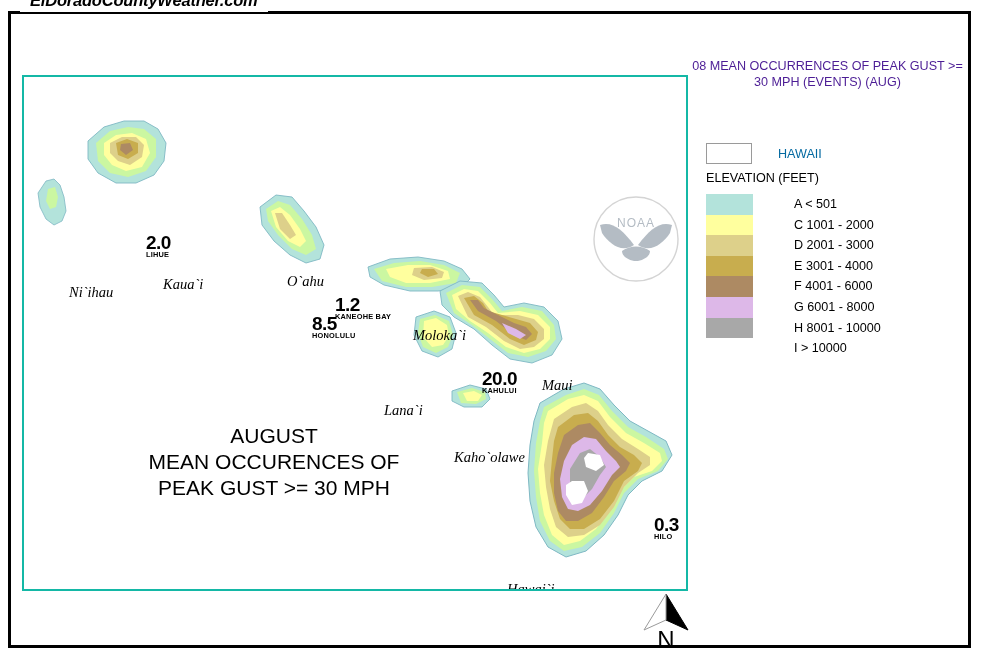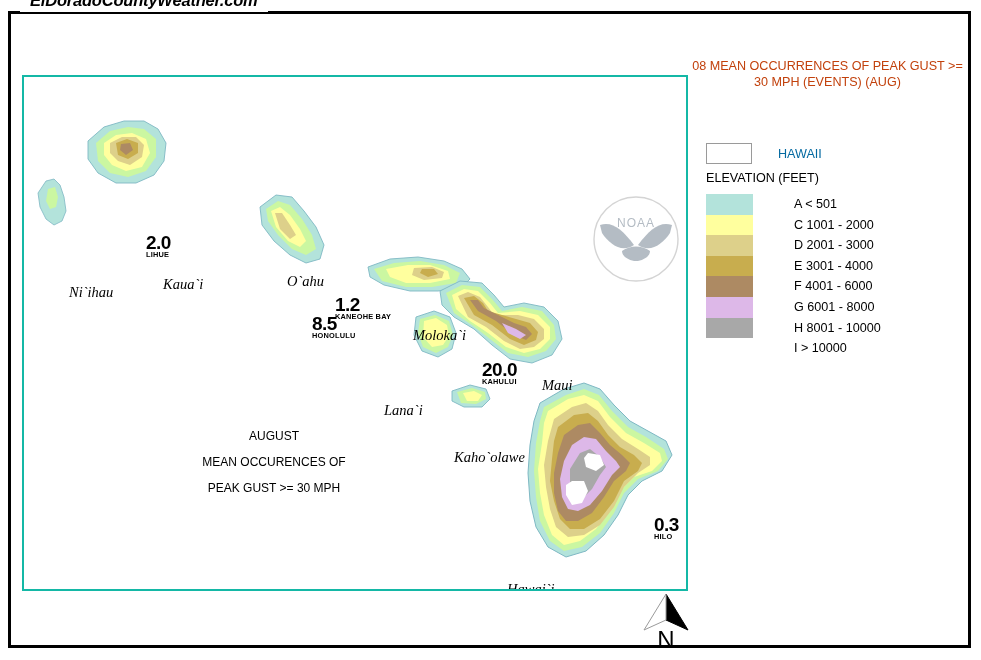--- a/index.html
+++ b/index.html
@@ -13,39 +13,39 @@
       background:#ffffff;padding:0 10px;transform:translateY(-50%);
       font-style:italic;font-weight:bold;font-size:16.5px;color:#000;
       letter-spacing:-0.2px;white-space:nowrap;line-height:24px;}
 
   
   #map-frame{position:absolute;left:22px;top:75px;width:666px;height:516px;
       box-sizing:border-box;border:2px solid #14b8a6;background:#fff;overflow:hidden;}
 
   
   #header-title{position:absolute;left:680px;top:58px;width:295px;
-      text-align:center;font-size:12.6px;color:#c2410c;line-height:16px;}
+      text-align:center;font-size:12.6px;color:#4c1d95;line-height:16px;}
 
   
   #legend{position:absolute;left:706px;top:143px;width:260px;}
   .legend-hawaii{display:flex;align-items:center;margin-bottom:7px;}
   .legend-hawaii .swatch{width:46px;height:21px;background:#fff;
       border:1.4px solid #9a9a9a;box-sizing:border-box;}
   .legend-hawaii .lbl{margin-left:26px;font-size:12.6px;color:#0369a1;}
   #legend-elev-title{font-size:12.6px;color:#000;margin-bottom:9px;}
   .legend-rows{display:flex;flex-direction:column;}
   .legend-row{display:flex;align-items:center;height:20.6px;gap:16px;}
   .legend-row .swatch{width:47px;height:20.6px;box-sizing:border-box;}
   .legend-row .swatch.empty{background:transparent;}
   .legend-row .lbl{margin-left:25px;font-size:12.6px;color:#000;
       white-space:nowrap;line-height:20.6px;}
 
   
   #caption{position:absolute;left:100px;top:346px;width:300px;text-align:center;
-      font-size:12px;color:#000;line-height:26px;}
+      font-size:21px;color:#000;line-height:26px;}
 
   
   #noaa-logo{position:absolute;left:568px;top:118px;width:88px;height:88px;}
 
   
   #north-arrow{position:absolute;left:636px;top:592px;width:60px;height:62px;}
   #north-arrow .n-letter{position:absolute;left:0;top:36px;width:60px;
       text-align:center;font-size:24px;color:#000;line-height:24px;}
 
   
@@ -217,21 +217,21 @@
         <span class="nm">LIHUE</span>
       </div>
       <div class="station" style="left: 311px; top: 219px;">
         <span class="val">1.2</span>
         <span class="nm">KANEOHE BAY</span>
       </div>
       <div class="station" style="left: 288px; top: 238px;">
         <span class="val">8.5</span>
         <span class="nm">HONOLULU</span>
       </div>
-      <div class="station" style="left: 458px; top: 284px;">
+      <div class="station" style="left: 458px; top: 293px;">
         <span class="val">20.0</span>
         <span class="nm">KAHULUI</span>
       </div>
       <div class="station" style="left: 630px; top: 439px;">
         <span class="val">0.3</span>
         <span class="nm">HILO</span>
       </div>
     </div>
 </div>
 

